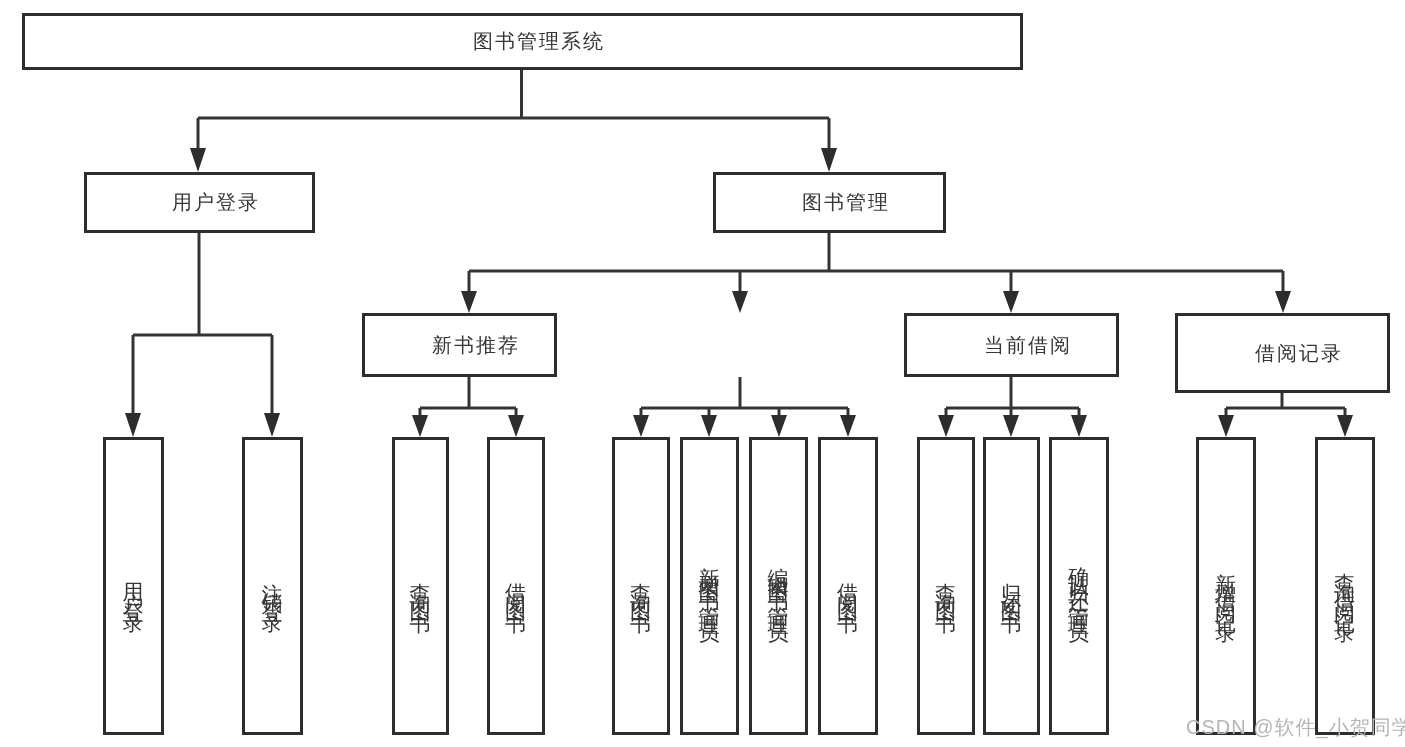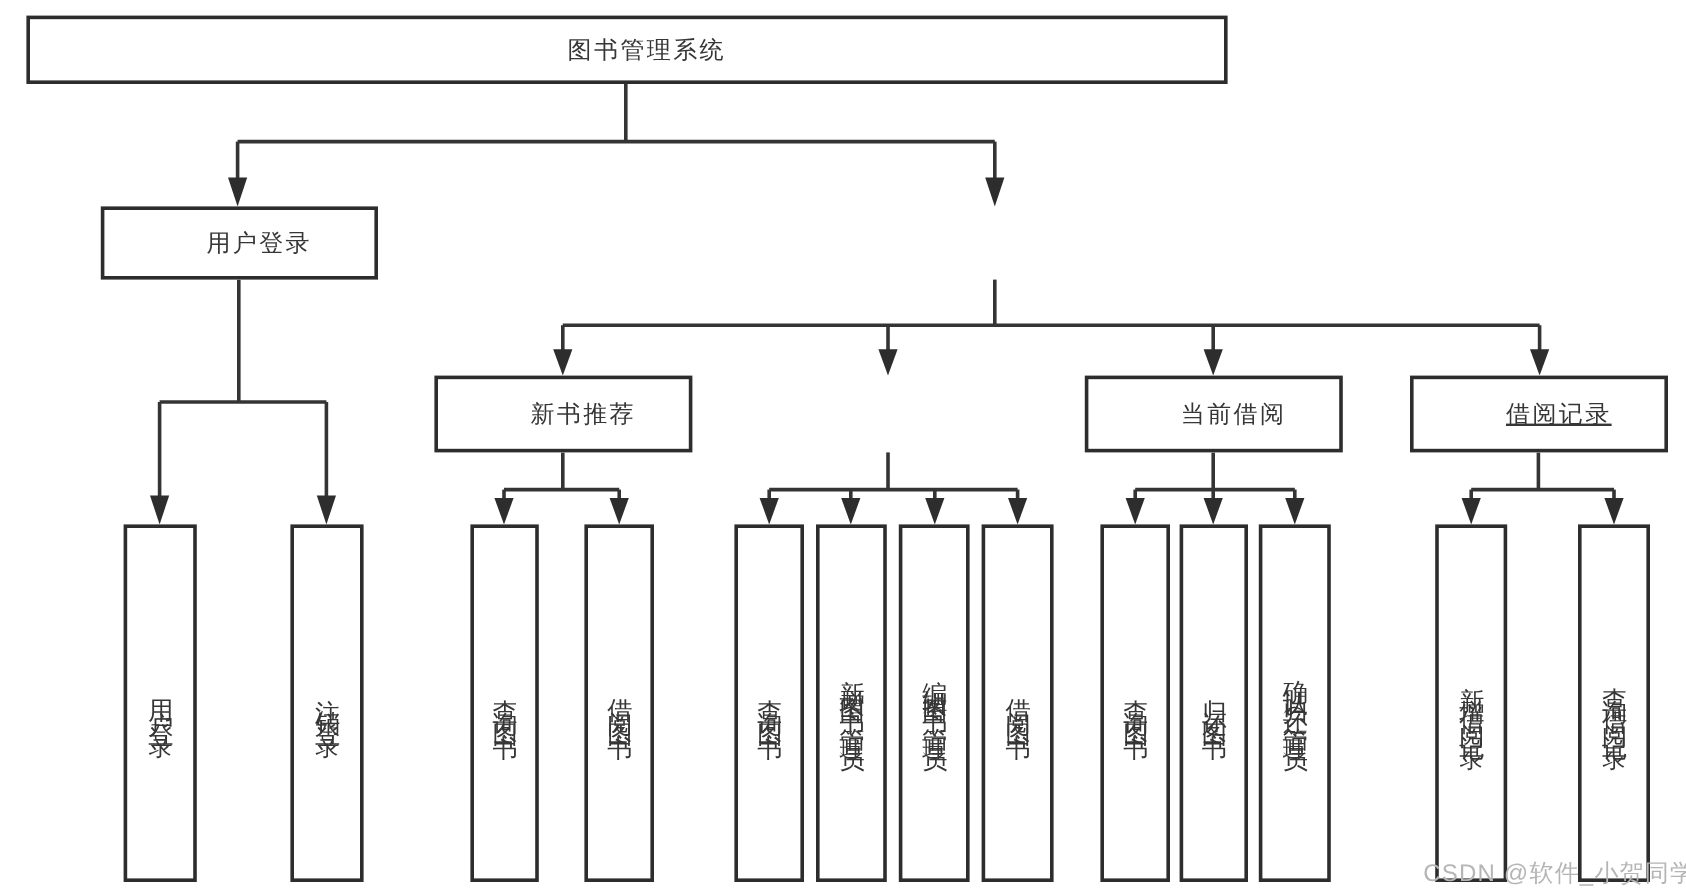--- a/index.html
+++ b/index.html
@@ -128,28 +128,31 @@
     <polygon points="1337,415 1353,415 1345,437"></polygon>
   </svg>
 
   <div class="box h-box root-box" style="left:22px; top:13px; width:1001px; height:57px;">
     <span>图书管理系统</span>
   </div>
 
   <div class="box h-box" style="left:84px; top:172px; width:231px; height:61px;">
     <span>用户登录</span>
   </div>
-
-  <div class="box h-box" style="left:362px; top:313px; width:215px; height:64px;">
+  <div class="box h-box" style="left:713px; top:172px; width:233px; height:61px;">
+    <span>图书管理</span>
+  </div>
+
+  <div class="box h-box" style="left:362px; top:313px; width:195px; height:64px;">
     <span>新书推荐</span>
   </div>
   <div class="box h-box" style="left:904px; top:313px; width:215px; height:64px;align-items:center;">
     <span>当前借阅</span>
   </div>
-  <div class="box h-box" style="left:1175px; top:313px; width:215px; height:64px;text-decoration:underline;">
+  <div class="box h-box" style="left:1175px; top:313px; width:215px; height:80px;">
     <span>借阅记录</span>
   </div>
 
   <div class="box v-box" style="left:103px; top:437px; width:61px; height:298px;">
     <span>用户登录</span>
   </div>
   <div class="box v-box" style="left:242px; top:437px; width:61px; height:298px;">
     <span>注销登录</span>
   </div>
 

